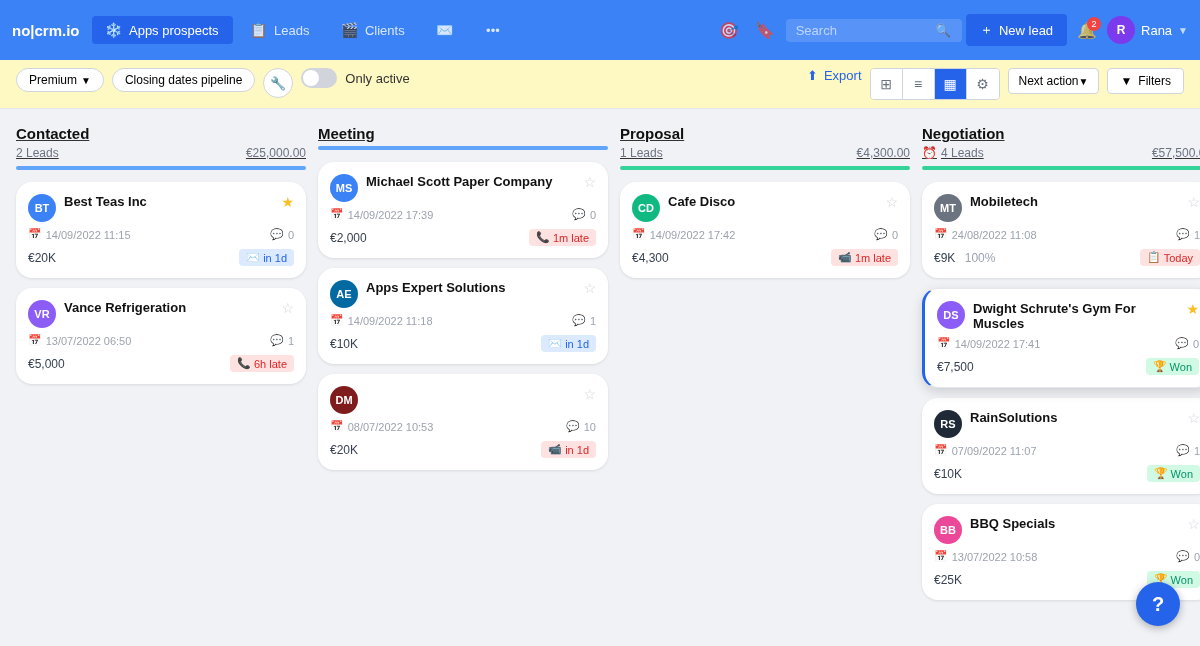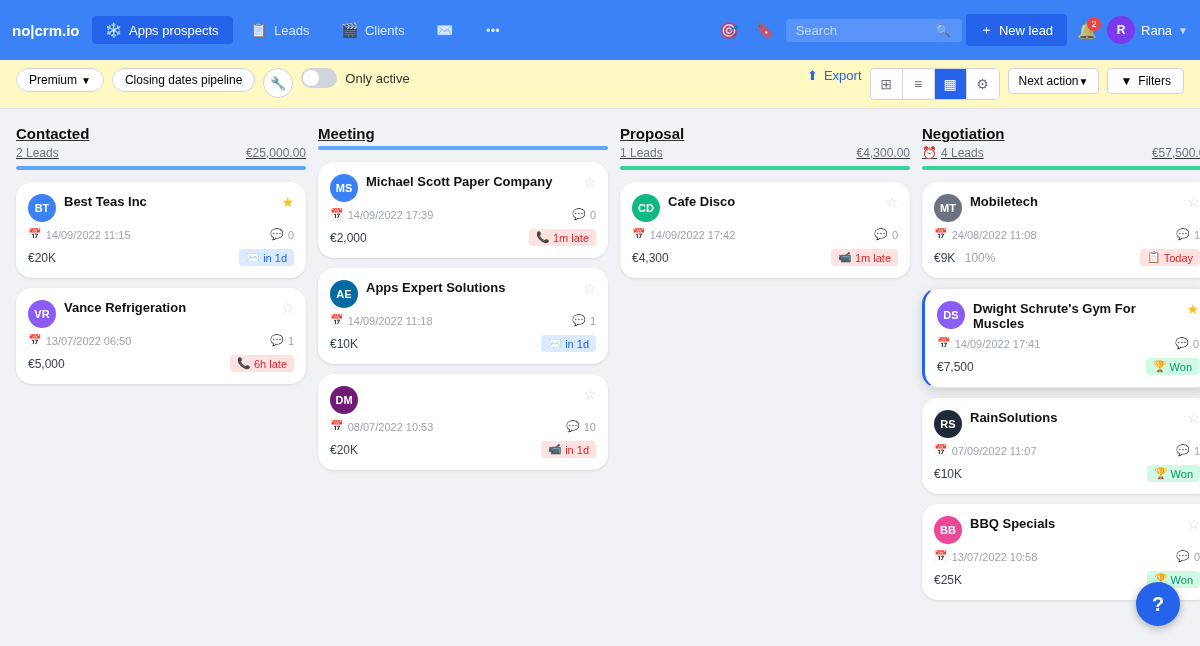--- a/index.html
+++ b/index.html
@@ -79,21 +79,21 @@
     .badge-video { background: #fee2e2; color: #dc2626; }
     .badge-won { background: #d1fae5; color: #059669; }
     .badge-today { background: #fee2e2; color: #dc2626; }
 
     
     .card-highlighted { box-shadow: 0 4px 12px rgba(0,0,0,0.15); border: 1px solid #e5e7eb; z-index: 10; }
 
     .avatar-blue { background: #3b82f6; }
     .avatar-green { background: #10b981; }
     .avatar-purple { background: #8b5cf6; }
-    .avatar-orange { background: #701a75; }
+    .avatar-orange { background: #7f1d1d; }
     .avatar-teal { background: #0369a1; }
     .avatar-gray { background: #6b7280; }
     .avatar-pink { background: #ec4899; }
     .avatar-dark { background: #1f2937; }
 
     .help-btn {
       position: fixed; bottom: 20px; right: 20px; width: 44px; height: 44px; background: #2563eb; border-radius: 50%; display: flex; align-items: center; justify-content: center; color: white; font-size: 20px; font-weight: bold; cursor: pointer; box-shadow: 0 2px 8px rgba(0,0,0,0.3);
     }
   </style>
 </head>

